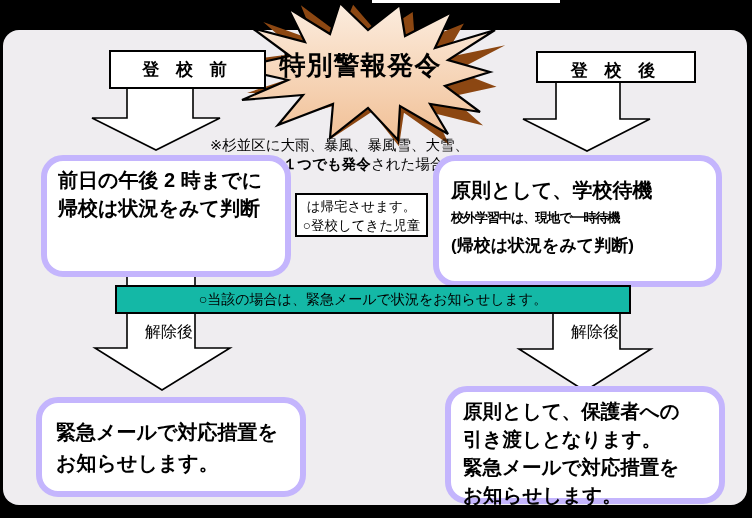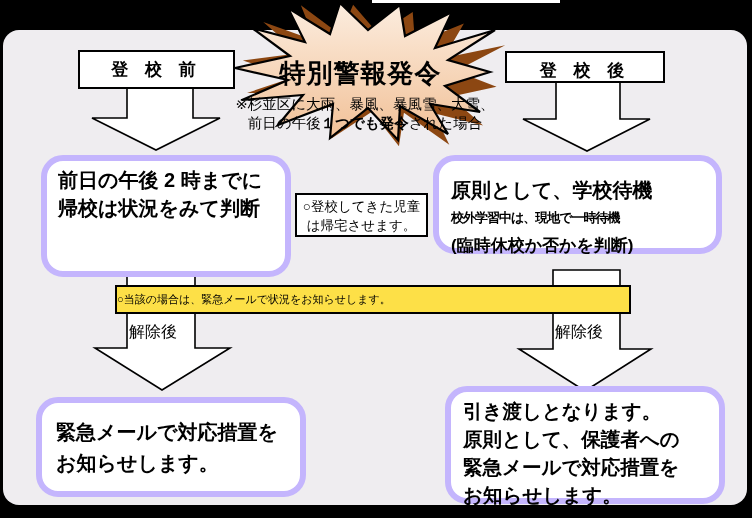--- a/index.html
+++ b/index.html
@@ -6,41 +6,41 @@
   .stage {
     position:relative; width:752px; height:518px; background:#000;
     font-family:"Liberation Sans","DejaVu Sans",sans-serif; overflow:hidden; color:#000;
   }
   .top-strip { position:absolute; left:372px; top:0; width:188px; height:3px; background:#fff; z-index:1; }
   .panel { position:absolute; left:3px; top:30px; width:744px; height:475px; background:#EFEDF0; border-radius:16px; z-index:1; }
   .layer { position:absolute; left:0; top:0; z-index:2; }
   .box { position:absolute; z-index:3; box-sizing:border-box; }
   .hdr {
     background:#fff; border:2px solid #000; font-weight:bold; font-size:17px;
-    letter-spacing:6px; text-align:center; line-height:35px; white-space:nowrap;
+    letter-spacing:6px; text-align:center; line-height:35px; white-space:nowrap;margin-left:31px;
   }
   .pbox { background:#fff; border:6px solid #c4b5fd; border-radius:22px; }
   .burst-title {
     font-weight:bold; font-size:26px; letter-spacing:1px; text-align:center; white-space:nowrap;
   }
-  .note { font-size:14.5px; line-height:18.5px; text-align:center; white-space:nowrap; }
+  .note { font-size:14.5px; line-height:18.5px; white-space:nowrap;margin-top:41px; }
   .note b { font-weight:bold;font-family:Liberation Mono, monospace; }
   .big { font-size:20px; line-height:28px; font-weight:bold; white-space:nowrap; }
   .med { font-size:17px; line-height:28px; font-weight:bold; white-space:nowrap; }
   .small { font-size:15.5px; line-height:27px; font-weight:bold; white-space:nowrap; }
   .squeeze { font-size:13px; letter-spacing:-1px; }
   .sideNote {
     background:#fff; border:2px solid #000; font-size:13.5px; line-height:19px;
     text-align:center; padding-top:2px; white-space:nowrap;
   }
   .banner {
-    background:#fde047; border:2px solid #000; font-size:11px; line-height:25px;
-    text-align:left; white-space:nowrap;
+    background:#14b8a6; border:2px solid #000; font-size:14px; line-height:25px;
+    text-align:center; white-space:nowrap;
   }
-  .arrowLabel { font-size:16px; line-height:30px; text-align:left; white-space:nowrap; }
+  .arrowLabel { font-size:16px; line-height:30px; text-align:right; white-space:nowrap; }
   .result { font-weight:bold; white-space:nowrap; }
 </style>
 </head>
 <body>
 
 <div class="stage">
 
   <div class="top-strip"></div>
   <div class="panel"></div>
 
@@ -58,56 +58,56 @@
 
     <polygon fill="#fff" stroke="#000" stroke-width="1.6" points="127,80 193,80 193,118 220,118 156,150 92,118 127,118"></polygon>
 
     <polygon fill="#fff" stroke="#000" stroke-width="1.6" points="556,82 620,82 620,119 650,119 587,151 523,119 556,119"></polygon>
 
     <polygon fill="#fff" stroke="#000" stroke-width="1.6" points="127,270 195,270 195,348 230,348 162,390 95,348 127,348"></polygon>
 
     <polygon fill="#fff" stroke="#000" stroke-width="1.6" points="553,270 620,270 620,349 651,349 585,391 519,349 553,349"></polygon>
   </svg>
 
-  <div class="box burst-title" style="left:248px;top:56px;width:225px;height:32px">特別警報発令</div>
+  <div class="box burst-title" style="left:248px;top:48px;width:225px;height:32px">特別警報発令</div>
 
   <div class="box note" style="left:210px;top:95px;width:310px;height:40px">
     <div>※杉並区に大雨、暴風、暴風雪、大雪、</div>
     <div><span>前日の午後</span><b>１つでも発令</b><span>された場合</span></div>
   </div>
 
   <div class="box hdr" style="left:78px;top:50px;width:157px;height:39px">登 校 前</div>
   <div class="box hdr" style="left:505px;top:51px;width:160px;height:32px">登 校 後</div>
 
   <div class="box pbox" style="left:41px;top:155px;width:250px;height:122px;padding:5px 0 0 11px">
     <div class="big">前日の午後 2 時までに</div>
     <div class="big">帰校は状況をみて判断</div>
   </div>
 
   <div class="box sideNote" style="left:295px;top:193px;width:133px;height:44px">
+    <div>は帰宅させます。</div>
     <div>○登校してきた児童</div>
-    <div>は帰宅させます。</div>
   </div>
 
-  <div class="box pbox" style="left:433px;top:155px;width:289px;height:99px;padding:15px 0 0 12px">
+  <div class="box pbox" style="left:433px;top:155px;width:289px;height:132px;padding:15px 0 0 12px">
     <div class="big">原則として、学校待機</div>
     <div class="big squeeze">校外学習中は、現地で一時待機</div>
-    <div class="med">(臨時休校か否かを判断)</div>
+    <div class="med">(帰校は状況をみて判断)</div>
   </div>
 
   <div class="box banner" style="left:115px;top:285px;width:516px;height:29px">○当該の場合は、緊急メールで状況をお知らせします。</div>
 
   <div class="box arrowLabel" style="left:129px;top:317px;width:64px;height:30px">解除後</div>
   <div class="box arrowLabel" style="left:555px;top:317px;width:64px;height:30px">解除後</div>
 
   <div class="box pbox result" style="left:36px;top:397px;width:270px;height:100px;padding:14px 0 0 14px;font-size:20px;line-height:31px">
     <div>緊急メールで対応措置を</div>
     <div>お知らせします。</div>
   </div>
 
   <div class="box pbox result" style="left:445px;top:386px;width:280px;height:118px;padding:5px 0 0 12px;font-size:19.5px;line-height:28px">
+    <div>原則として、保護者への</div>
     <div>引き渡しとなります。</div>
-    <div>原則として、保護者への</div>
     <div>緊急メールで対応措置を</div>
     <div>お知らせします。</div>
   </div>
 
 </div>
 
 </body></html>

